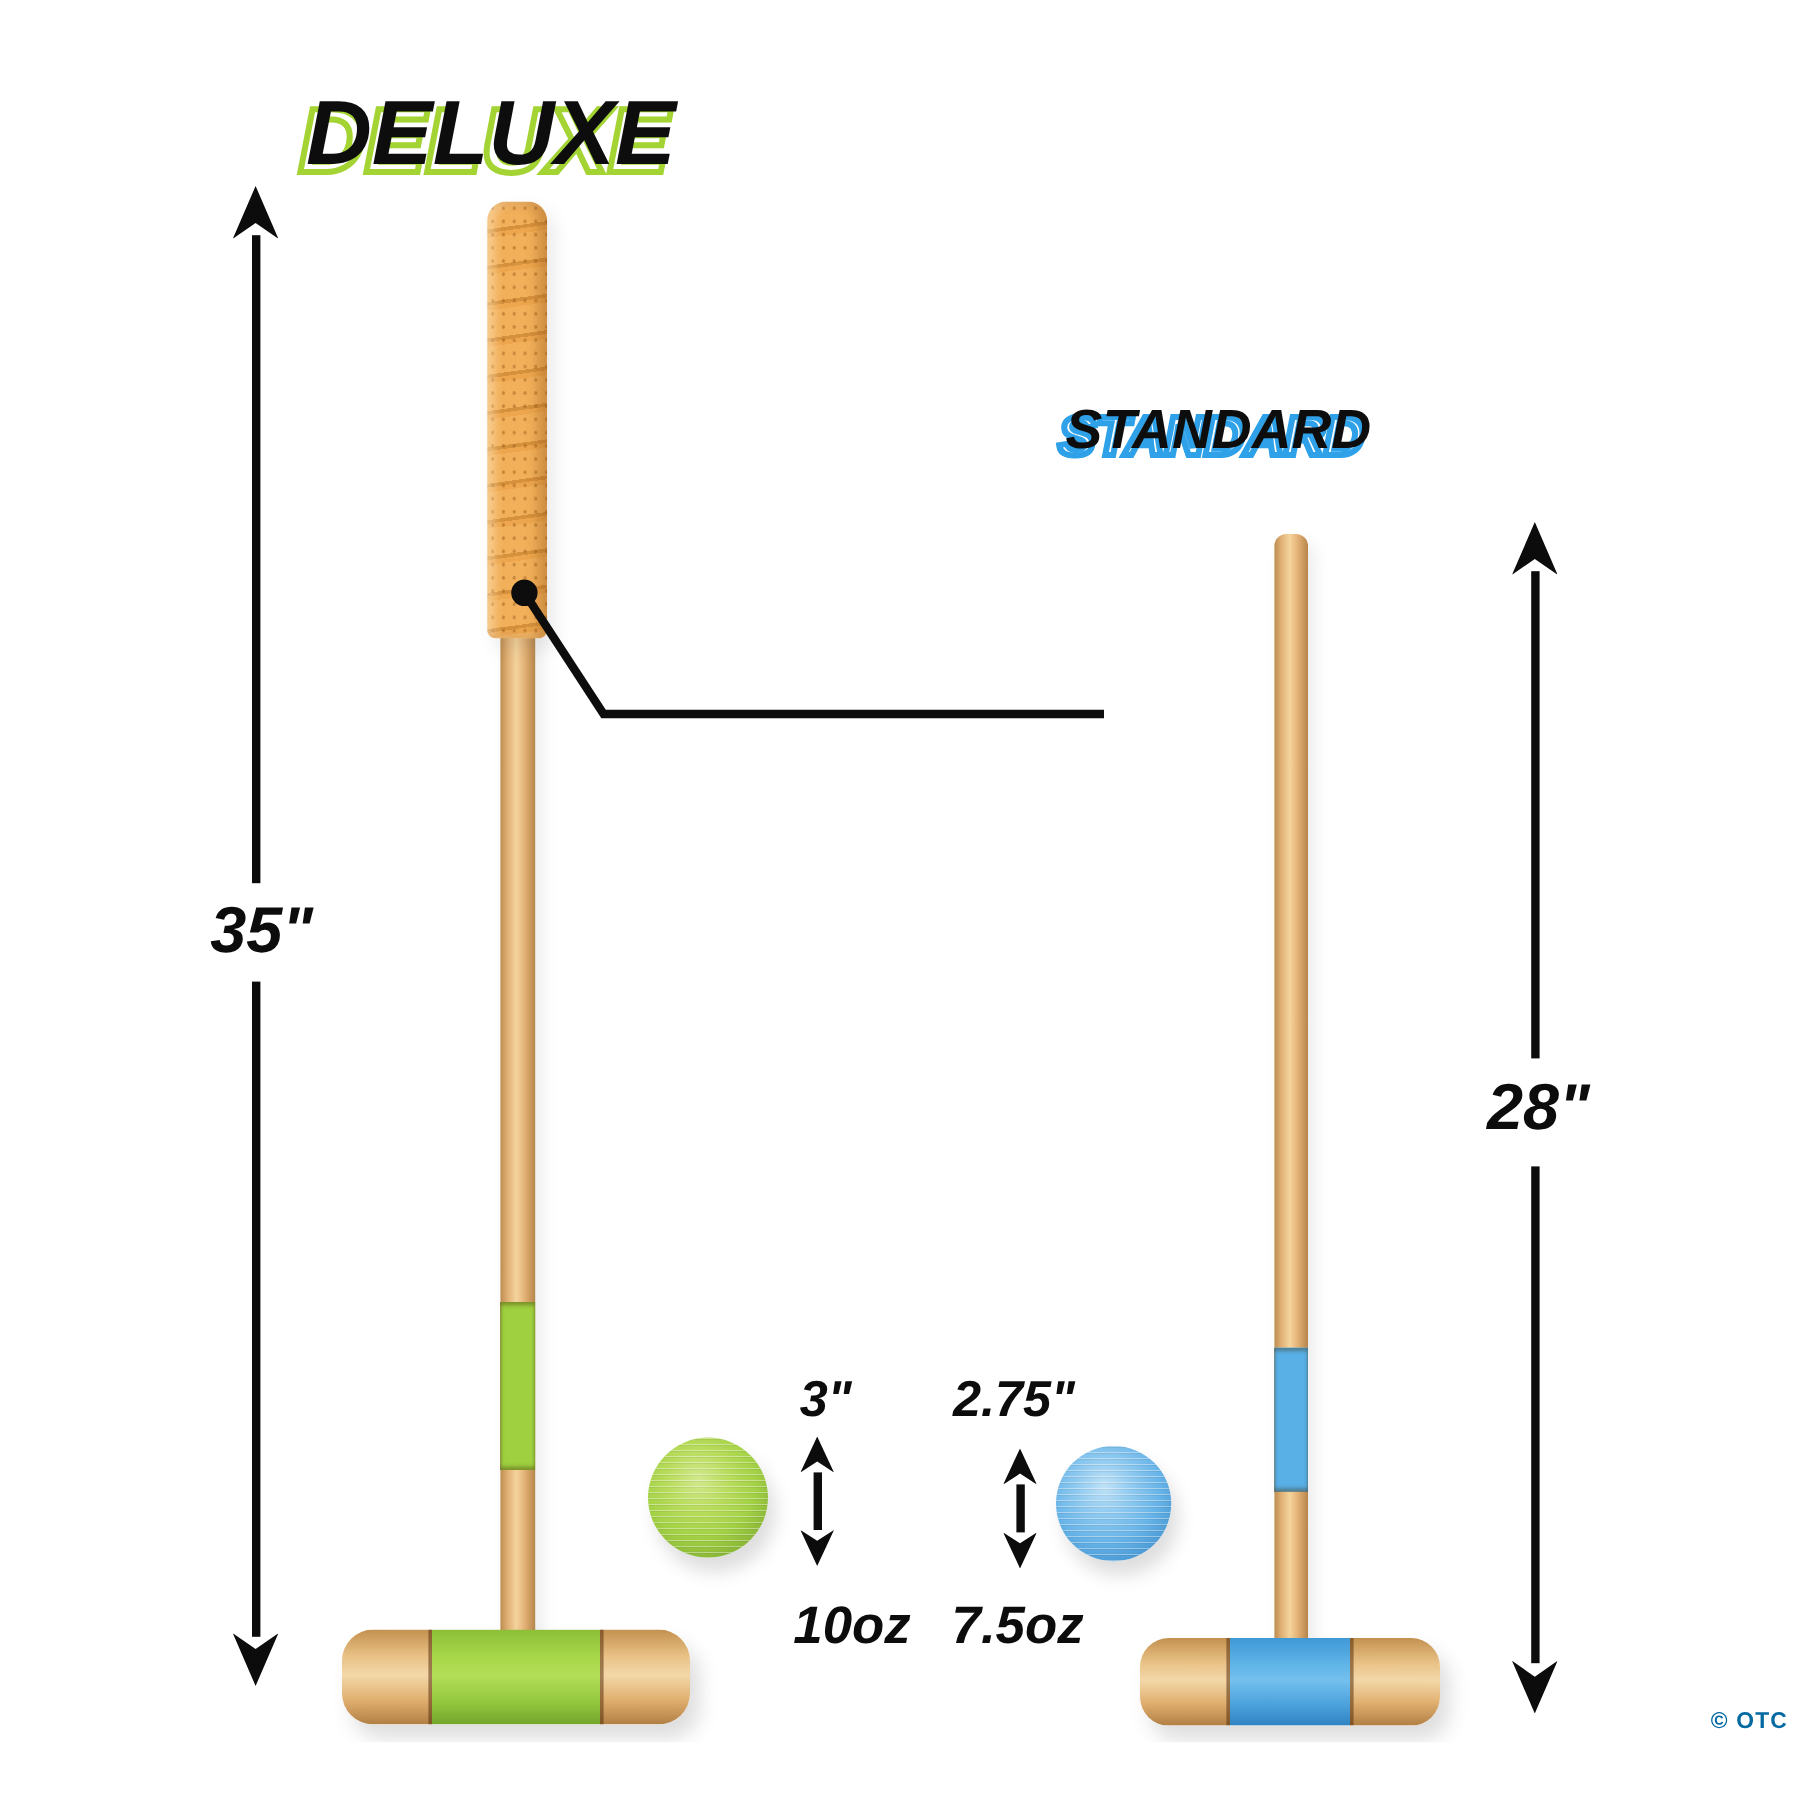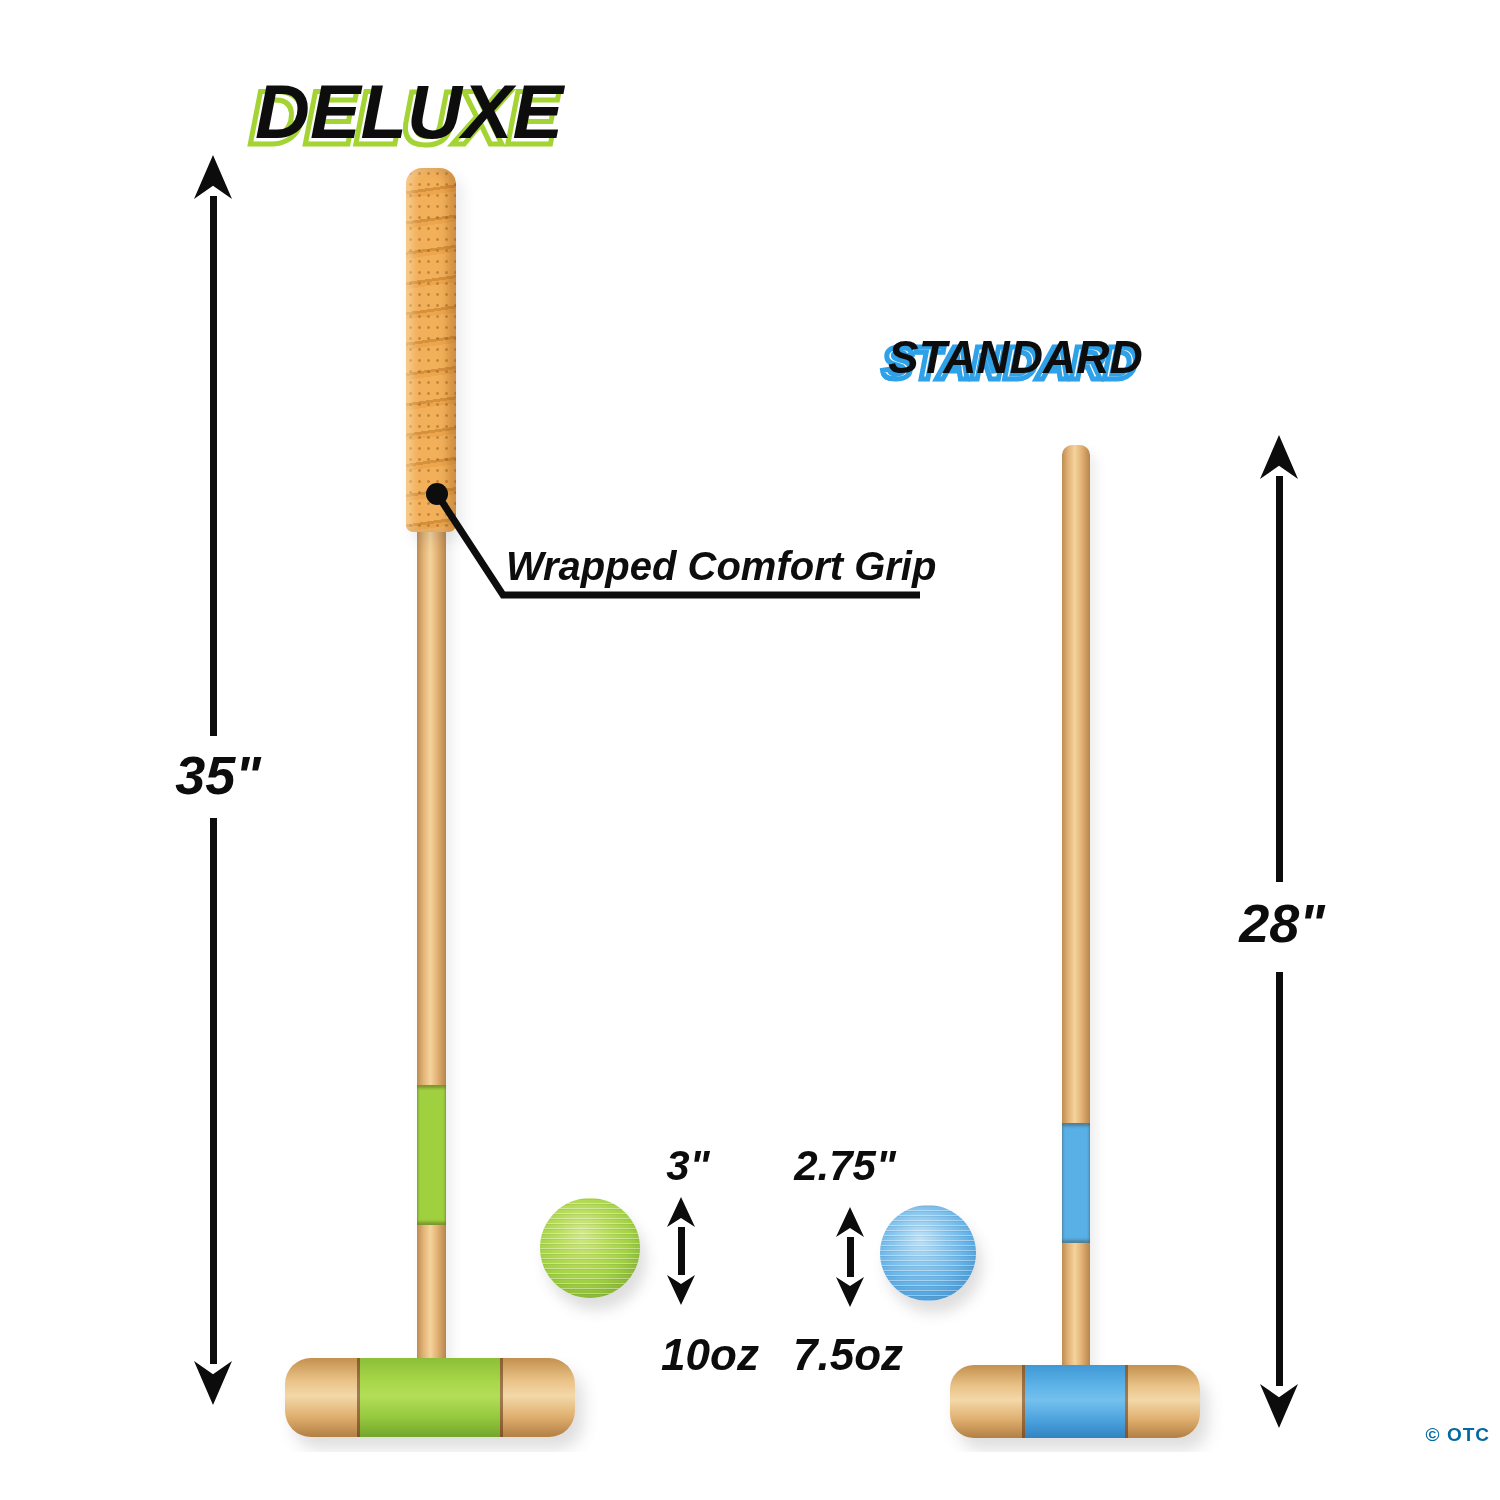--- a/index.html
+++ b/index.html
@@ -97,21 +97,20 @@
   <div class="mallet-head" style="left:285px;top:1358px;width:290px;height:79px;border-radius:26px;">
     <div class="cap left"></div>
     <div class="middle" style="background:linear-gradient(180deg,#8cbf37 0%,#a8d749 30%,#b3dd58 48%,#95c93e 75%,#74a52c 100%);"></div>
     <div class="cap right"></div>
   </div>
 
   <svg class="callout-svg" width="505" height="130" viewBox="0 0 505 130">
     <circle cx="17" cy="16" r="11" fill="#0d0d0d"></circle>
     <polyline points="17,16 83,117 500,117" fill="none" stroke="#0d0d0d" stroke-width="7"></polyline>
   </svg>
-  <div class="callout-text">Wrapped Comfort Grip</div>
 
   <div class="shaft rounded-top" style="left:1062px;top:445px;width:28px;height:927px;"></div>
   <div class="accent-band" style="left:1062px;top:1123px;width:28px;height:120px;background:#58b0e6;"></div>
   <div class="mallet-head" style="left:950px;top:1365px;width:250px;height:73px;border-radius:24px;">
     <div class="cap left"></div>
     <div class="middle" style="background:linear-gradient(180deg,#3f99d6 0%,#5fb4e8 30%,#74c0ee 48%,#4da3dd 75%,#2f83c2 100%);"></div>
     <div class="cap right"></div>
   </div>
 
   <div class="ball" style="left:540px;top:1198px;width:100px;height:100px;

